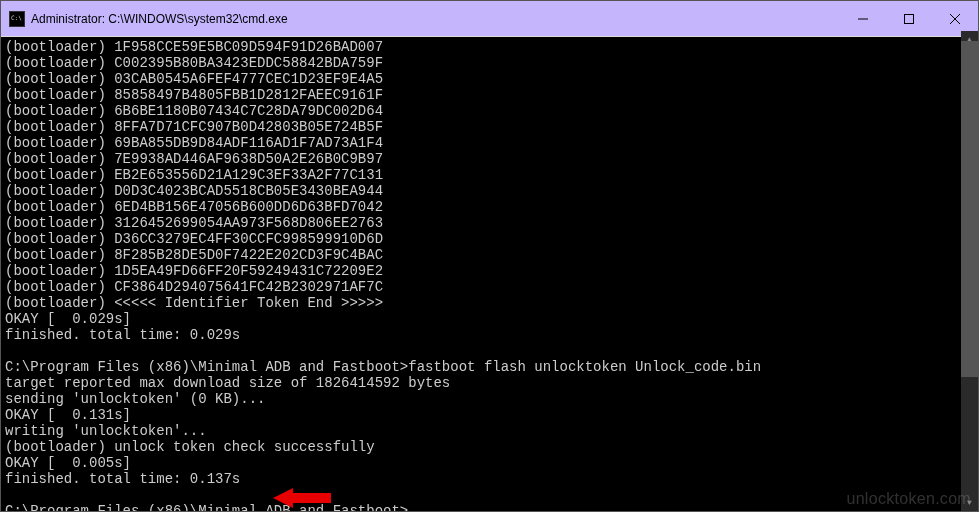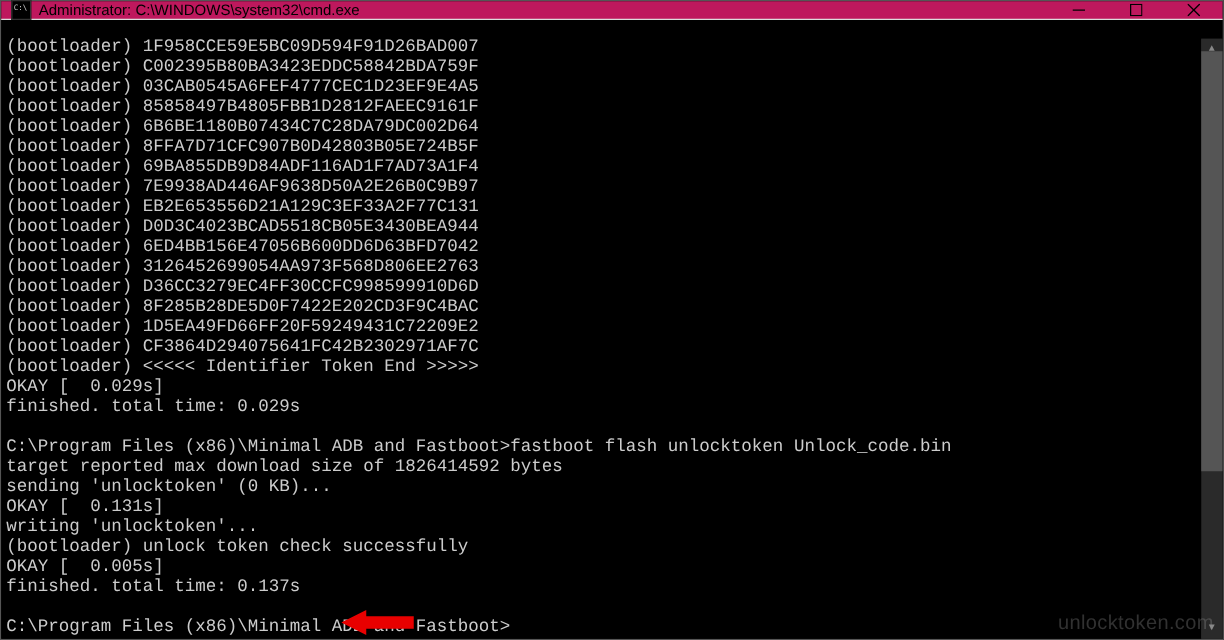--- a/index.html
+++ b/index.html
@@ -14,22 +14,22 @@
     .window {
       width: 979px;
       height: 512px;
       border: 1px solid #555;
       background: #000;
       display: flex;
       flex-direction: column;
       position: relative;
     }
     .titlebar {
-      height: 15px;
-      background: #be185d;
+      height: 36px;
+      background: #c4b5fd;
       display: flex;
       align-items: center;
       border-bottom: 1px solid #ddd;
       user-select: none;
     }
     .titlebar-icon {
       width: 16px;
       height: 16px;
       margin-left: 8px;
       margin-right: 6px;
@@ -68,21 +68,21 @@
       color: #000;
     }
     .titlebar-btn svg { width: 10px; height: 10px; }
     .console {
       flex: 1;
       background: #000;
       color: #ccc;
       font-family: 'Consolas', 'Courier New', monospace;
       font-size: 14px;
       line-height: 16px;
-      padding: 14px 4px;
+      padding: 2px 4px;
       overflow: hidden;
       position: relative;
       white-space: pre;
     }
     .console-line { white-space: pre; }
     .scrollbar {
       position: absolute;
       right: 0;
       top: 30px;
       bottom: 0;

